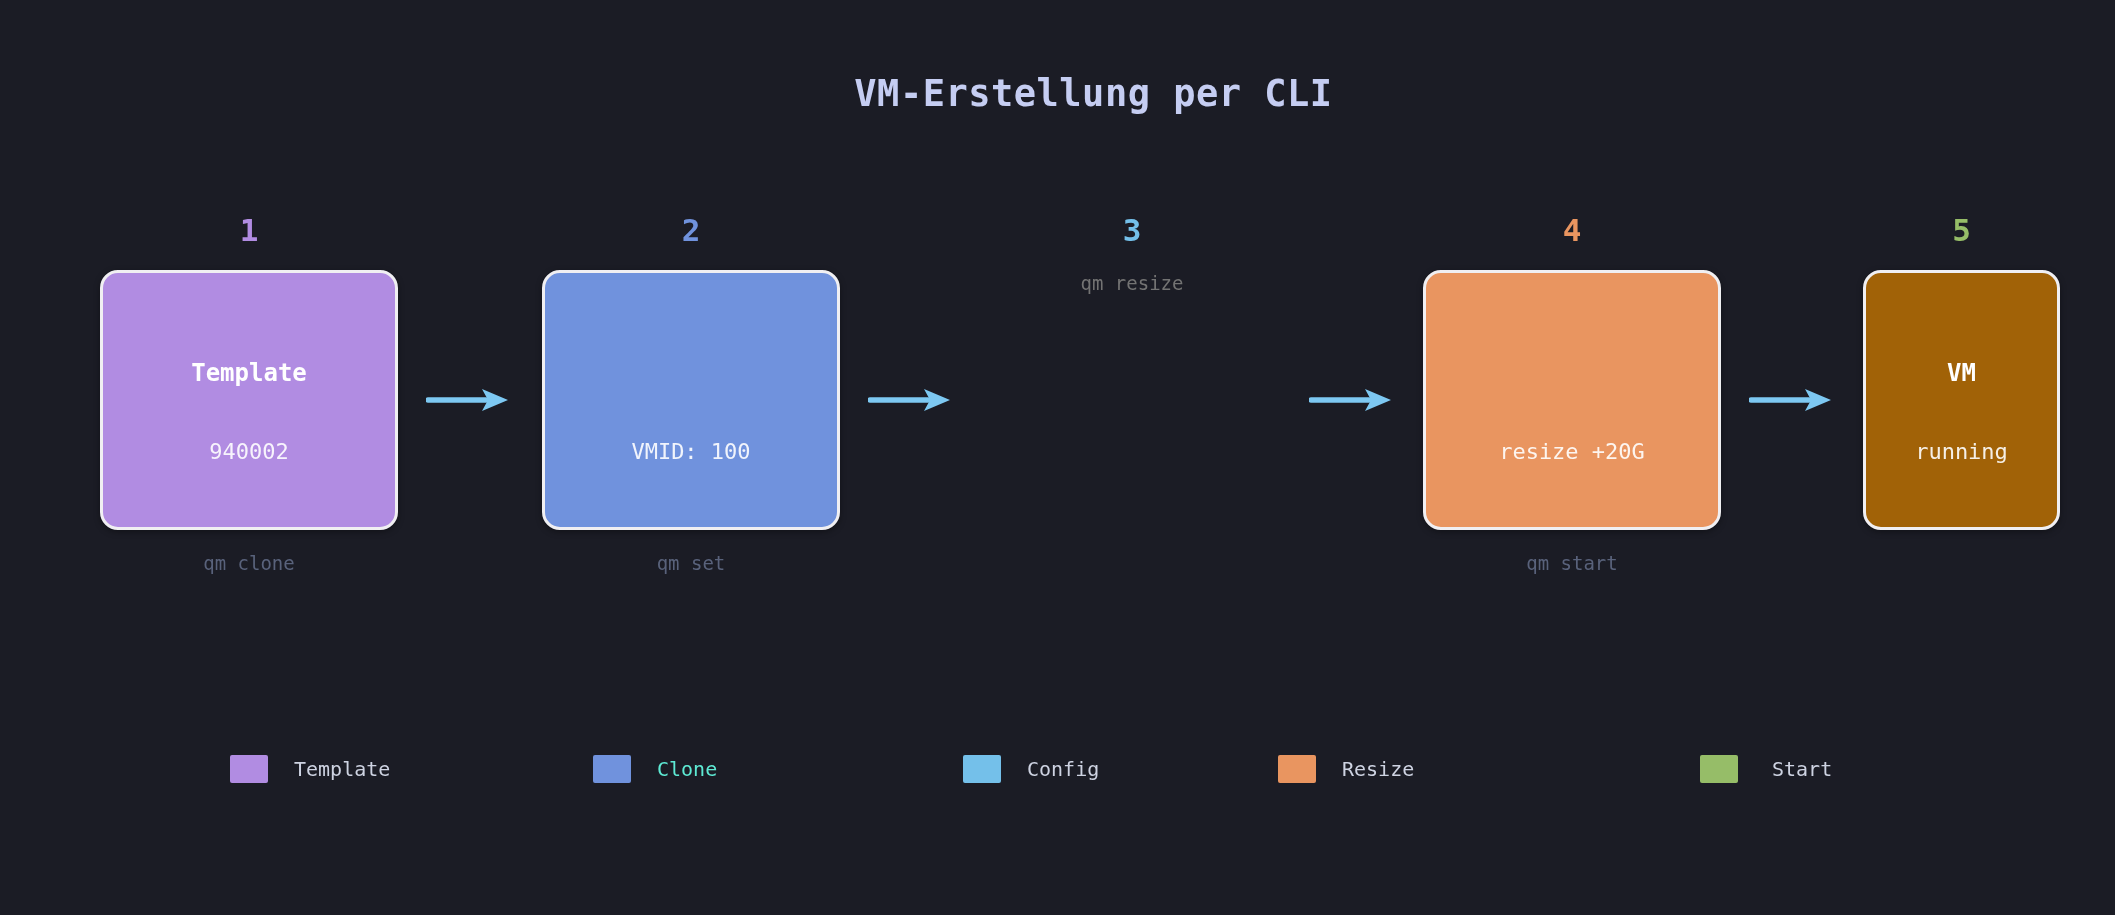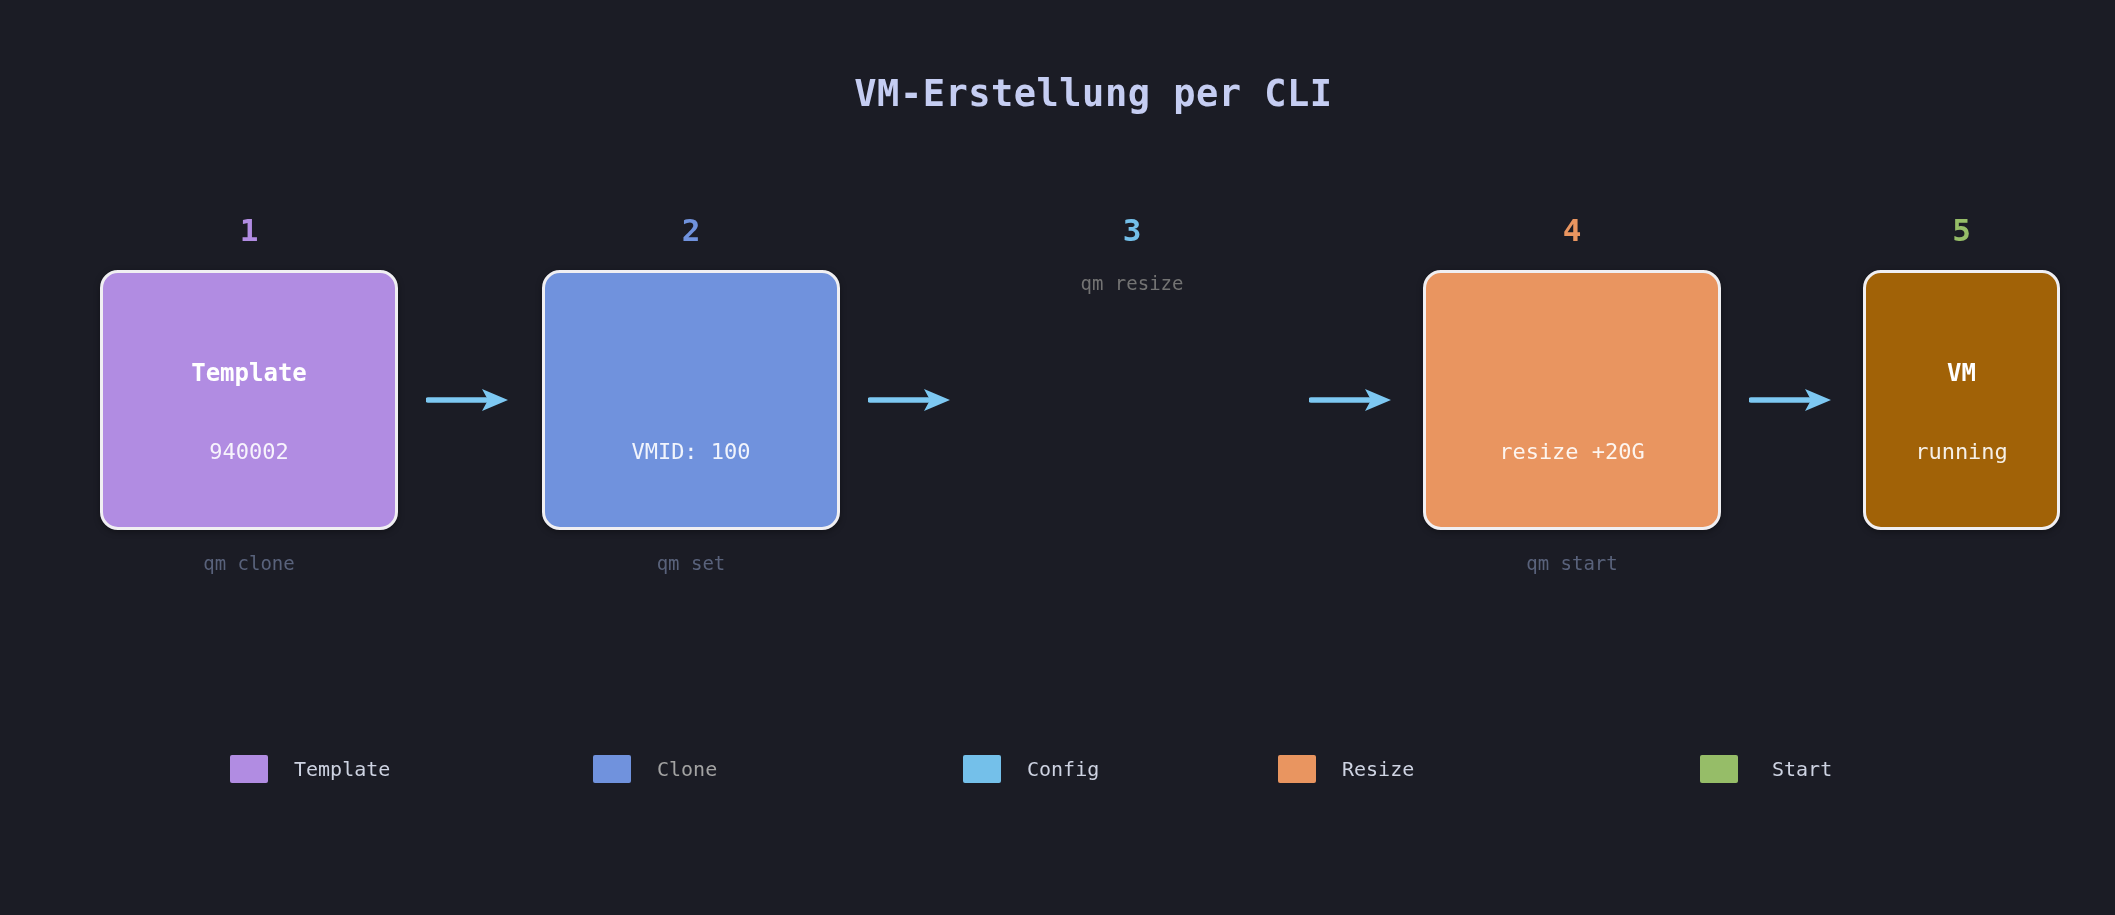--- a/index.html
+++ b/index.html
@@ -190,21 +190,21 @@
     </svg>
   </div>
 
   <div class="legend">
     <div class="legend-item l0">
       <span class="legend-swatch" style="background: rgb(177, 140, 226);"></span>
       <span class="legend-label" style="color: rgb(206, 211, 226);">Template</span>
     </div>
     <div class="legend-item l1">
       <span class="legend-swatch" style="background: rgb(112, 146, 221);"></span>
-      <span class="legend-label" style="color: #a3a3a3;">Clone</span>
+      <span class="legend-label" style="color: #5eead4;">Clone</span>
     </div>
     <div class="legend-item l2">
       <span class="legend-swatch" style="background: rgb(116, 192, 234);"></span>
       <span class="legend-label" style="color: rgb(206, 211, 226);">Config</span>
     </div>
     <div class="legend-item l3">
       <span class="legend-swatch" style="background: rgb(233, 149, 96);"></span>
       <span class="legend-label" style="color: rgb(206, 211, 226);">Resize</span>
     </div>
     <div class="legend-item l4">

